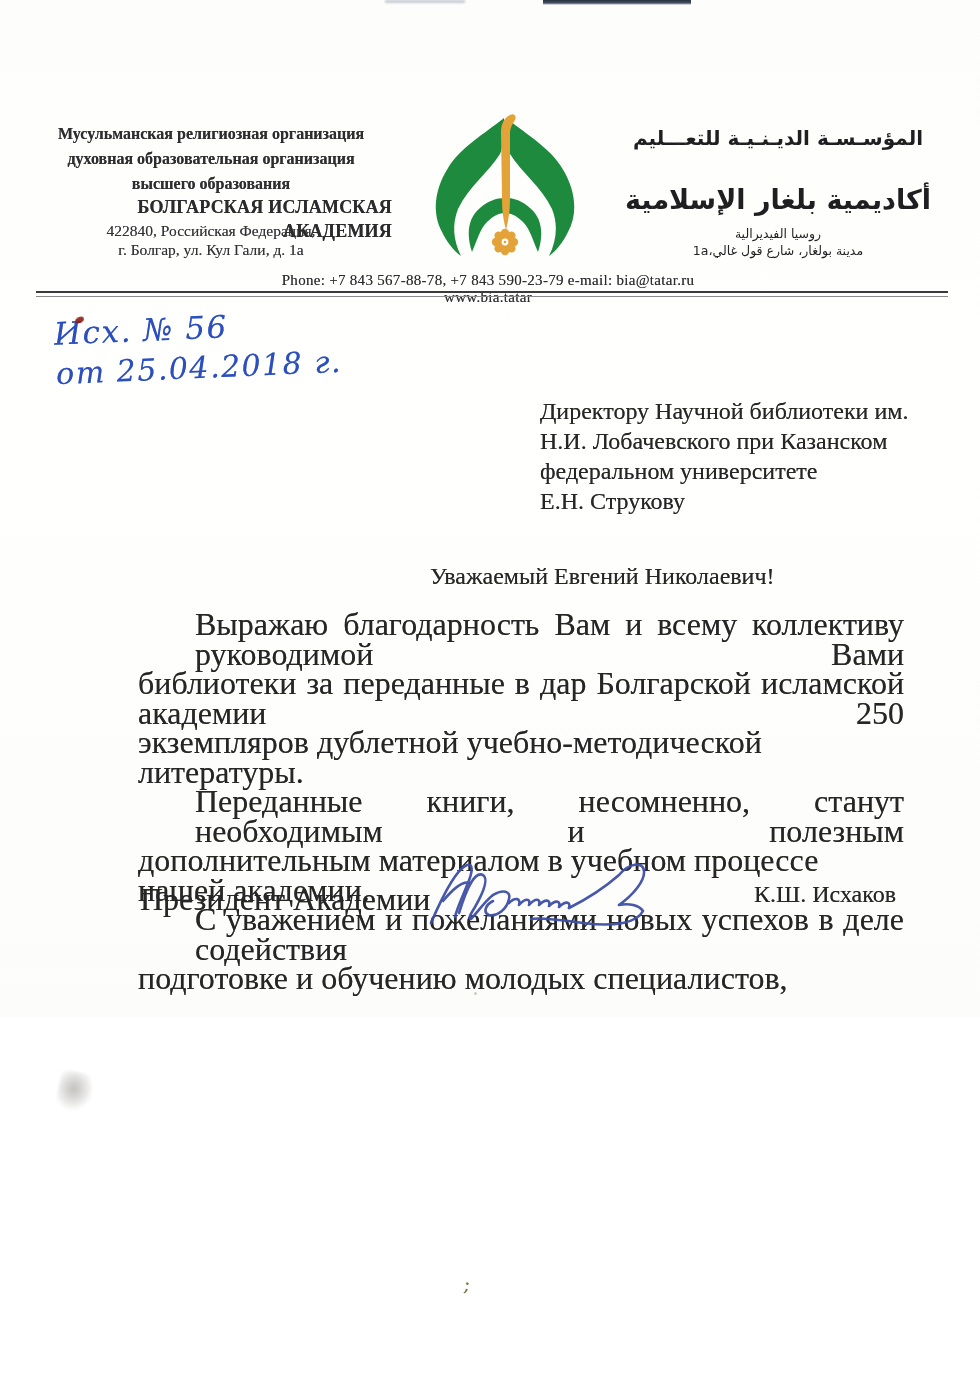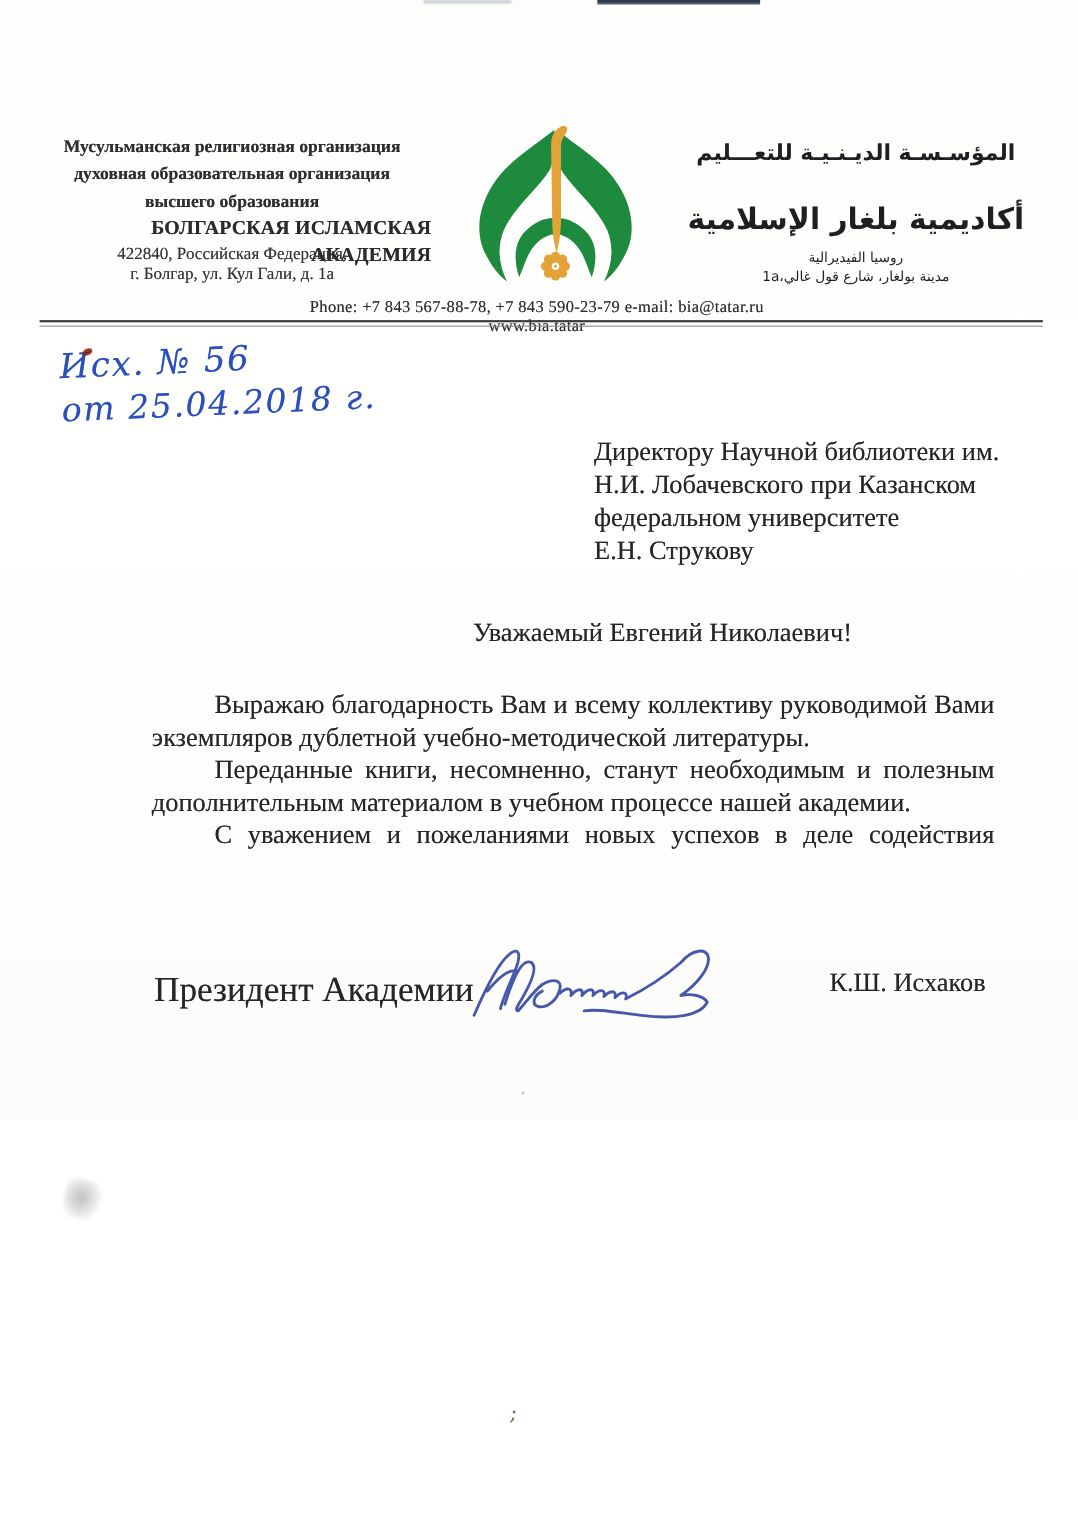--- a/index.html
+++ b/index.html
@@ -19,21 +19,21 @@
   .contact{left:238px;top:272px;width:500px;text-align:center;font-size:15px;letter-spacing:.3px;color:#2d2d30;text-shadow:0 0 .5px rgba(45,45,48,.6);}
   .rule{left:36px;top:291px;width:912px;height:3px;border-top:2px solid #3b3b3d;border-bottom:1px solid #8a8a8c;}
   
   .hand{font-family:"DejaVu Serif",serif;font-style:italic;color:#2b4fbe;letter-spacing:1.5px;transform:rotate(-2.5deg);text-shadow:0 0 .6px rgba(43,79,190,.55);}
   .hand1{left:54px;top:312px;font-size:31px;}
   .hand2{left:56px;top:350px;font-size:30px;}
   .red-speck{left:75px;top:317px;width:9px;height:6px;background:#8a1f12;border-radius:60% 40% 55% 45%;filter:blur(.4px);transform:rotate(-15deg);opacity:.9;}
   
   .recipient{left:540px;top:396px;width:400px;font-size:24px;line-height:30px;text-shadow:0 0 .5px rgba(38,38,38,.65);}
   .salutation{left:430px;top:563px;width:360px;font-size:24px;text-shadow:0 0 .5px rgba(38,38,38,.65);}
-  .bodytext{left:138px;top:610px;width:766px;font-size:24px;text-shadow:0 0 .5px rgba(38,38,38,.65);margin-top:17px;}
+  .bodytext{left:138px;top:610px;width:766px;font-size:32px;text-shadow:0 0 .5px rgba(38,38,38,.65);}
   .bline{line-height:29.5px;text-align:left;}
   .j{text-align:justify;text-align-last:justify;}
   .ind{padding-left:57px;}
   .sig-title{left:140px;top:881px;font-size:32px;text-shadow:0 0 .5px rgba(38,38,38,.65);}
   .sig-name{left:754px;top:881px;font-size:24px;text-shadow:0 0 .5px rgba(38,38,38,.65);}
   .sig-svg{left:423px;top:853px;}
   .logo-svg{left:420px;top:112px;}
   
   .streak-a{left:385px;top:0;width:80px;height:3px;background:#9aa4b2;filter:blur(1px);opacity:.55;}
   .streak-b{left:543px;top:0;width:148px;height:5px;background:linear-gradient(180deg,#1d2734 0%,#3a465a 60%,rgba(58,70,90,0) 100%);filter:blur(.7px);opacity:.95;}
@@ -103,24 +103,26 @@
 
   <div class="abs recipient">
     <div>Директору Научной библиотеки им.</div>
     <div>Н.И. Лобачевского при Казанском</div>
     <div>федеральном университете</div>
     <div>Е.Н. Струкову</div>
   </div>
 
   <div class="abs bodytext">
     <div class="bline j ind">Выражаю благодарность Вам и всему коллективу руководимой Вами</div>
+    <div class="bline j">библиотеки за переданные в дар Болгарской исламской академии 250</div>
     <div class="bline">экземпляров дублетной учебно-методической литературы.</div>
     <div class="bline j ind">Переданные книги, несомненно, станут необходимым и полезным</div>
     <div class="bline">дополнительным материалом в учебном процессе нашей академии.</div>
     <div class="bline j ind">С уважением и пожеланиями новых успехов в деле содействия</div>
+    <div class="bline">подготовке и обучению молодых специалистов,</div>
   </div>
 
   <div class="abs sig-title">Президент Академии</div>
   <svg class="abs sig-svg" width="235" height="88" viewBox="0 0 235 88" aria-hidden="true">
     <g fill="none" stroke="#3e4fa5" stroke-width="2.6" stroke-linecap="round" stroke-linejoin="round" opacity="0.95">
       <path d="M8,70 C20,42 34,16 44,12 C50,10 50,18 45,30 C38,47 33,58 32,64"></path>
       <path d="M20,48 C30,36 40,28 46,30"></path>
       <path d="M36,60 C44,34 52,18 60,22 C66,26 60,40 52,54 C47,62 45,66 48,66 C54,60 62,48 70,42"></path>
       <path d="M70,42 C80,36 88,38 86,46 C84,56 74,64 66,62 C60,60 62,52 70,48"></path>
       <path d="M86,50 C92,44 98,45 96,52 C102,45 108,45 106,52 C112,45 118,45 116,52 C122,46 128,46 126,53 C132,47 138,47 136,54 C142,48 148,48 146,55"></path>

